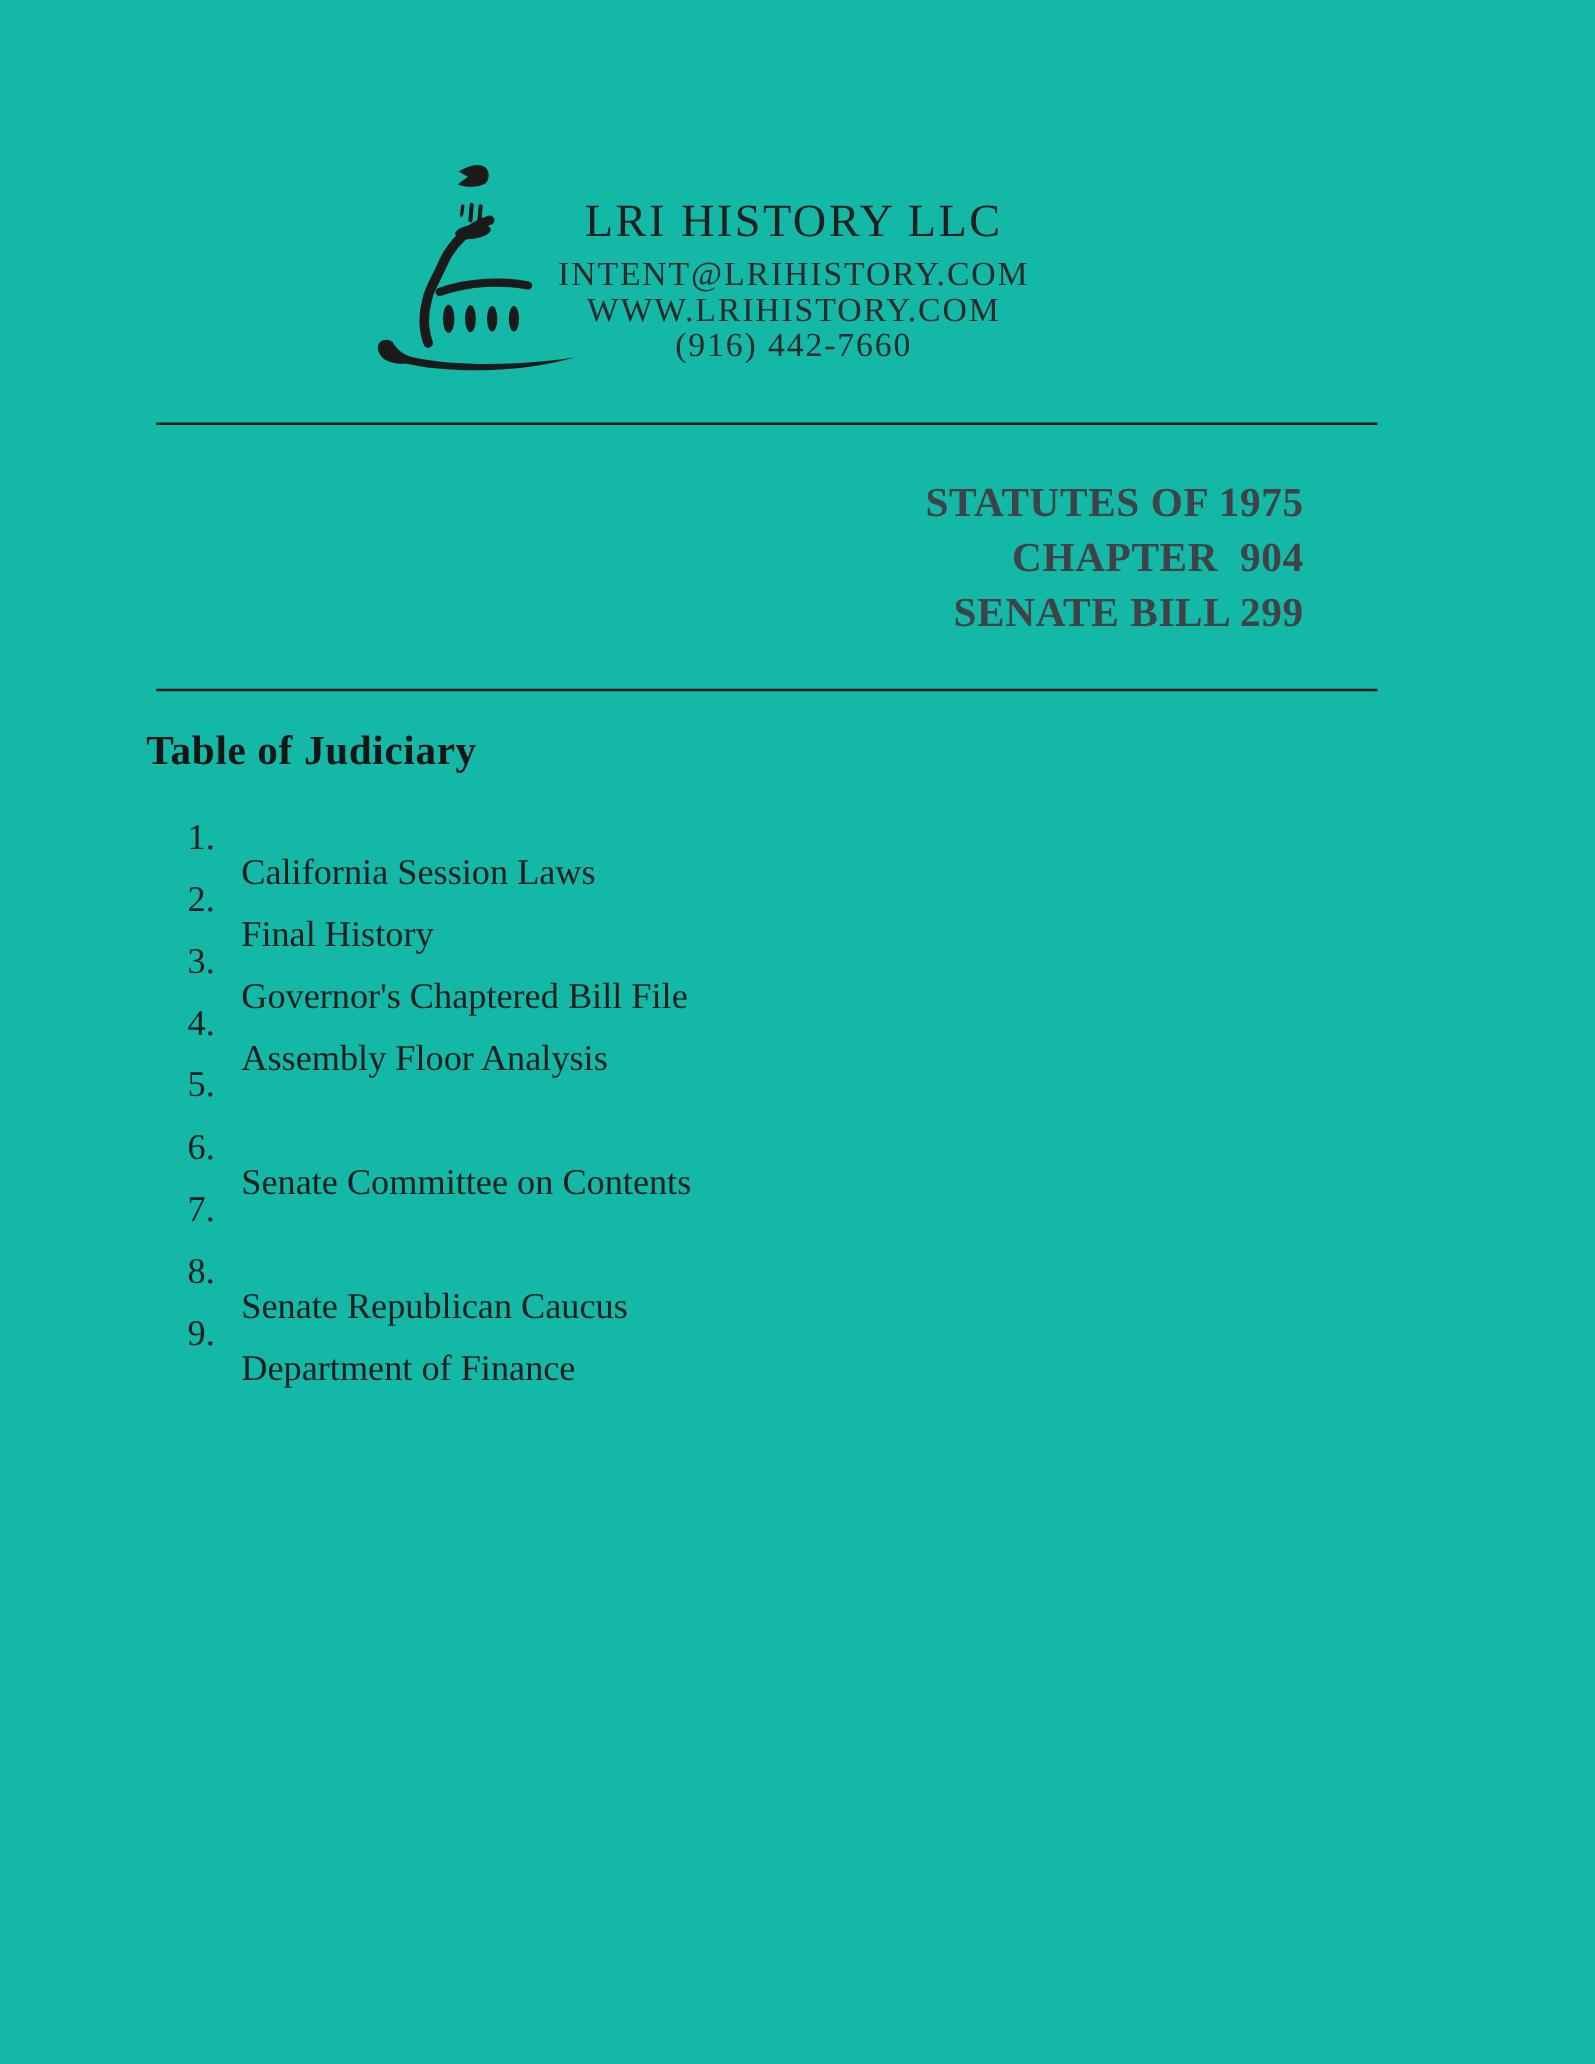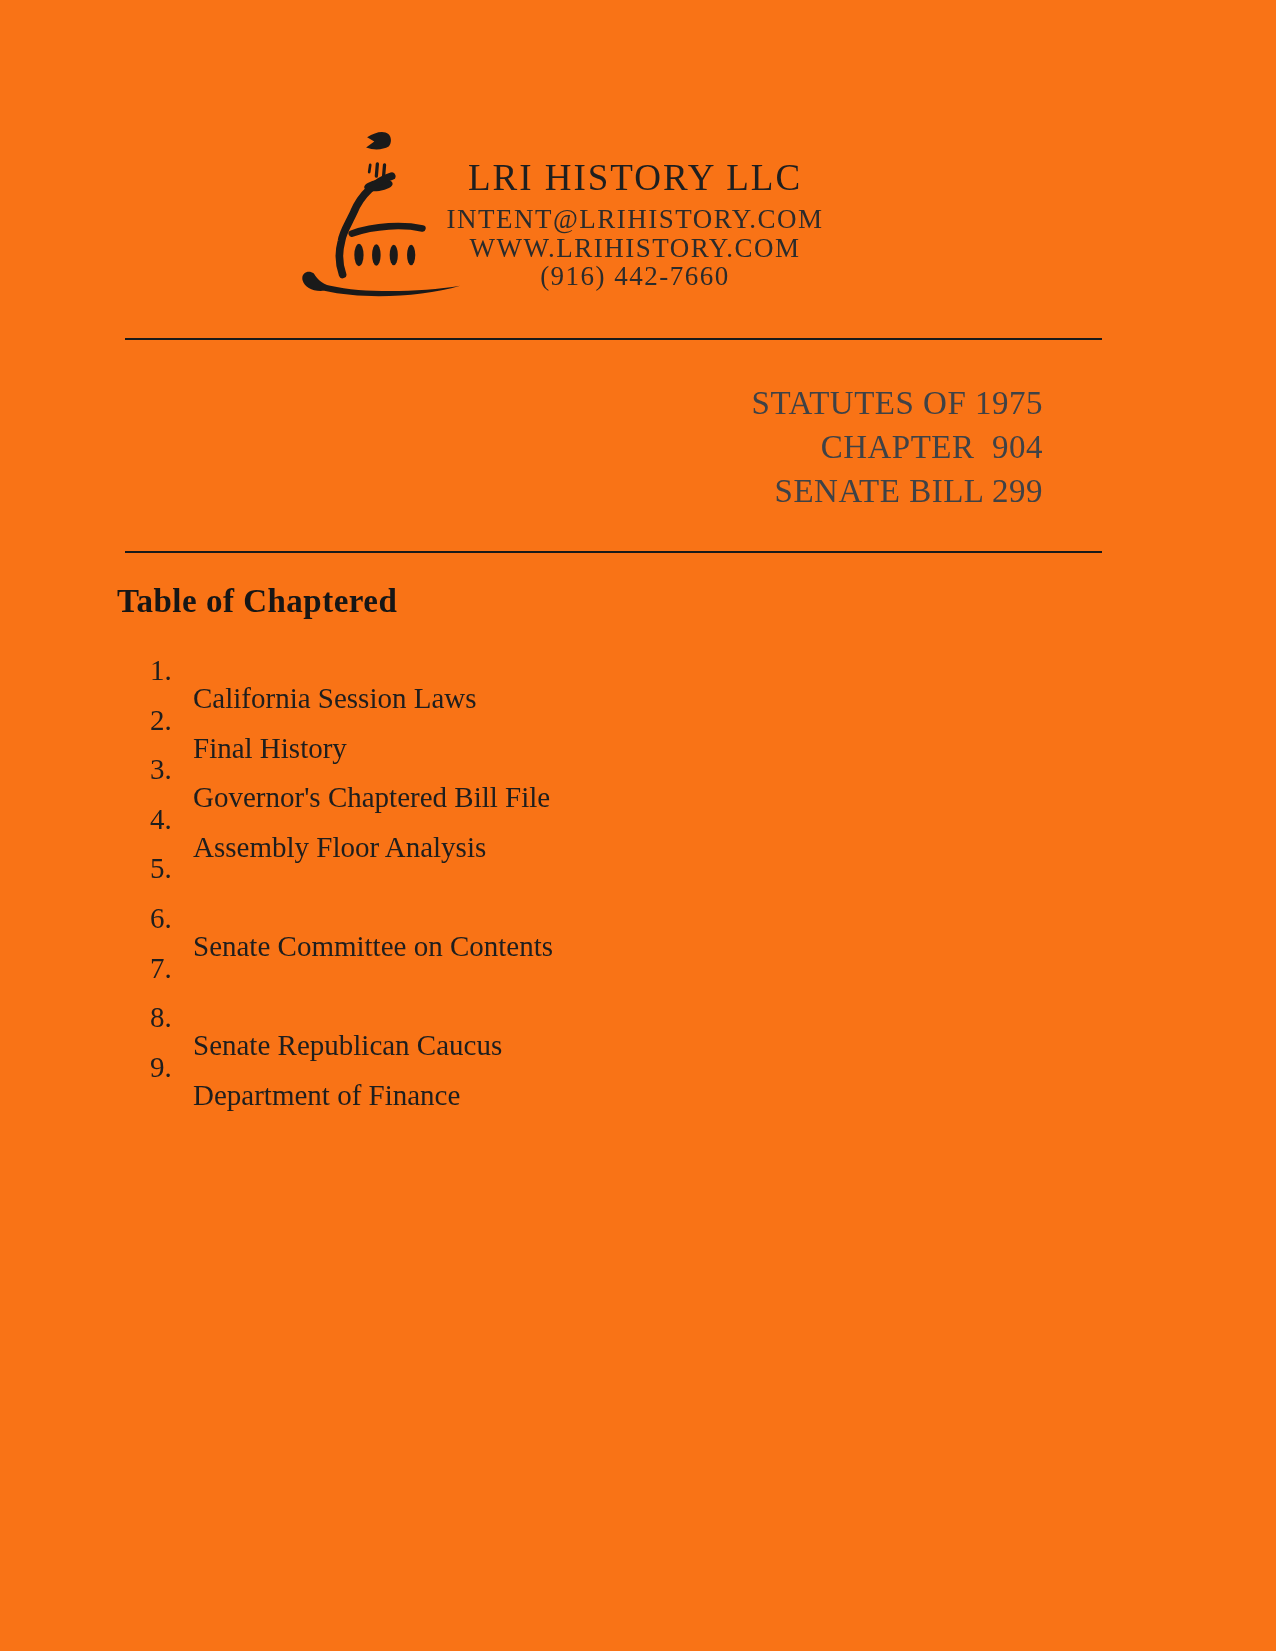--- a/index.html
+++ b/index.html
@@ -4,21 +4,21 @@
 <style>
   html, body {
     margin: 0;
     padding: 0;
     background: #ffffff;
   }
   .page {
     position: relative;
     width: 1276px;
     height: 1651px;
-    background: #f97316;
+    background: #14b8a6;
     font-family: "Liberation Serif", "DejaVu Serif", serif;
     color: #1c1c1c;
     overflow: hidden;
   }
 
   
   .logo {
     position: absolute;
     left: 293px;
     top: 124px;
@@ -58,21 +58,21 @@
   }
   .rule-top    { top: 338px; }
   .rule-bottom { top: 551px; }
 
   
   .title-block {
     position: absolute;
     top: 381px;
     right: 233px;
     text-align: right;
-    font-weight: normal;
+    font-weight: bold;
     font-size: 33px;
     line-height: 44px;
     letter-spacing: 0.5px;
     color: #3f4246;
   }
   .title-line { white-space: pre; }
 
   
   .toc-heading {
     position: absolute;
@@ -144,21 +144,21 @@
 
   <div class="rule rule-top"></div>
   <div class="rule rule-bottom"></div>
 
   <div class="title-block">
     <div class="title-line">STATUTES OF 1975</div>
     <div class="title-line">CHAPTER  904</div>
     <div class="title-line">SENATE BILL 299</div>
   </div>
 
-  <div class="toc-heading">Table of Chaptered</div>
+  <div class="toc-heading">Table of Judiciary</div>
 
   <ol class="toc-list">
     <li class="toc-item">
       <span class="toc-num">1.</span>
       <span class="toc-label">California Session Laws</span>
     </li>
     <li class="toc-item">
       <span class="toc-num">2.</span>
       <span class="toc-label">Final History</span>
     </li>

